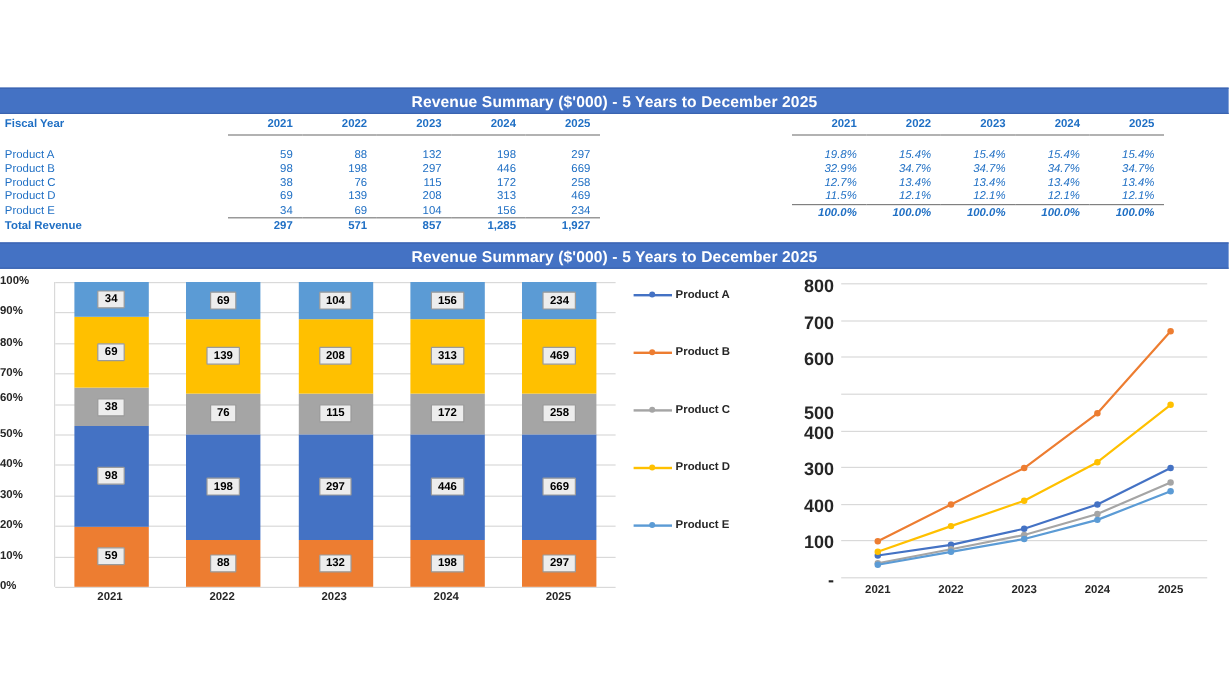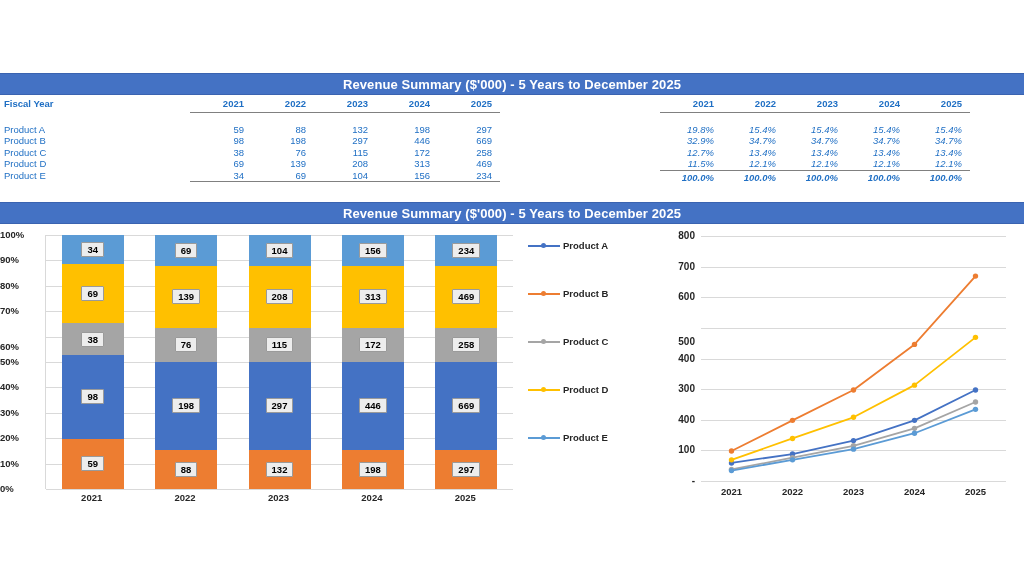--- a/index.html
+++ b/index.html
@@ -59,21 +59,21 @@
   .leg-mark{ position:relative; width:32px; height:10px; }
   .leg-line{ position:absolute; top:4px; left:0; width:32px; height:2px; }
   .leg-dot{ position:absolute; top:2.5px; left:13px; width:5px; height:5px; border-radius:50%; }
   .leg-text{ font-size:9.5px; font-weight:bold; color:#262626; margin-left:3px; white-space:nowrap; }
 
   
   .linechart{ position:absolute; left:655px; top:228px; width:369px; height:285px; }
   .lc-plot{ position:absolute; left:46px; top:8px; width:305px; height:245px; }
   .lc-grid{ position:absolute; left:0; width:305px; height:1px; background:#d9d9d9; }
   .lc-ytick{ position:absolute; left:-44px; width:38px; text-align:right;
-             font-size:10px; font-weight:bold; color:#262626; }
+             font-size:15px; font-weight:bold; color:#262626; }
   .lc-xtick{ position:absolute; top:250px; font-size:9.5px; font-weight:bold;
              color:#262626; text-align:center; width:60px; }
   .lc-svg{ position:absolute; left:0; top:0; }
 </style>
 </head>
 <body>
 
 <div class="page">
 
   <div class="title-bar" id="title-bar-1">
@@ -127,20 +127,28 @@
         <td class="num">313</td>
         <td class="num">469</td>
       </tr>
       <tr class="lastrow">
         <td class="lbl">Product E</td>
         <td class="num">34</td>
         <td class="num">69</td>
         <td class="num">104</td>
         <td class="num">156</td>
         <td class="num">234</td>
+      </tr>
+      <tr class="totalrow">
+        <td class="lbl">Total Revenue</td>
+        <td class="num">297</td>
+        <td class="num">571</td>
+        <td class="num">857</td>
+        <td class="num">1,285</td>
+        <td class="num">1,927</td>
       </tr>
     </tbody>
       </table>
 
     <table class="fin" id="table-right">
       <tbody>
           <tr class="hdr">
         <td class="lbl"></td>
         <td class="num">2021</td>
         <td class="num">2022</td>
@@ -298,21 +306,21 @@
             <span class="dlabel">234</span>
           </div>
         </div>
       </div>
   <div class="y-tick" style="top: 255px; left: 0px;">0%</div>
       <div class="y-tick" style="top: 229.6px; left: 0px;">10%</div>
       <div class="y-tick" style="top: 204.2px; left: 0px;">20%</div>
       <div class="y-tick" style="top: 178.8px; left: 0px;">30%</div>
       <div class="y-tick" style="top: 153.4px; left: 0px;">40%</div>
       <div class="y-tick" style="top: 128px; left: 0px;">50%</div>
-      <div class="y-tick" style="top: 113px; left: 0px;">60%</div>
+      <div class="y-tick" style="top: 98px; left: 0px;">60%</div>
       <div class="y-tick" style="top: 77.2px; left: 0px;">70%</div>
       <div class="y-tick" style="top: 51.8px; left: 0px;">80%</div>
       <div class="y-tick" style="top: 26.4px; left: 0px;">90%</div>
       <div class="y-tick" style="top: 1px; left: 0px;">100%</div>
       <div class="x-tick" style="left: 60.7px;">2021</div>
       <div class="x-tick" style="left: 154.1px;">2022</div>
       <div class="x-tick" style="left: 247.5px;">2023</div>
       <div class="x-tick" style="left: 340.9px;">2024</div>
       <div class="x-tick" style="left: 434.3px;">2025</div>
     </div>

